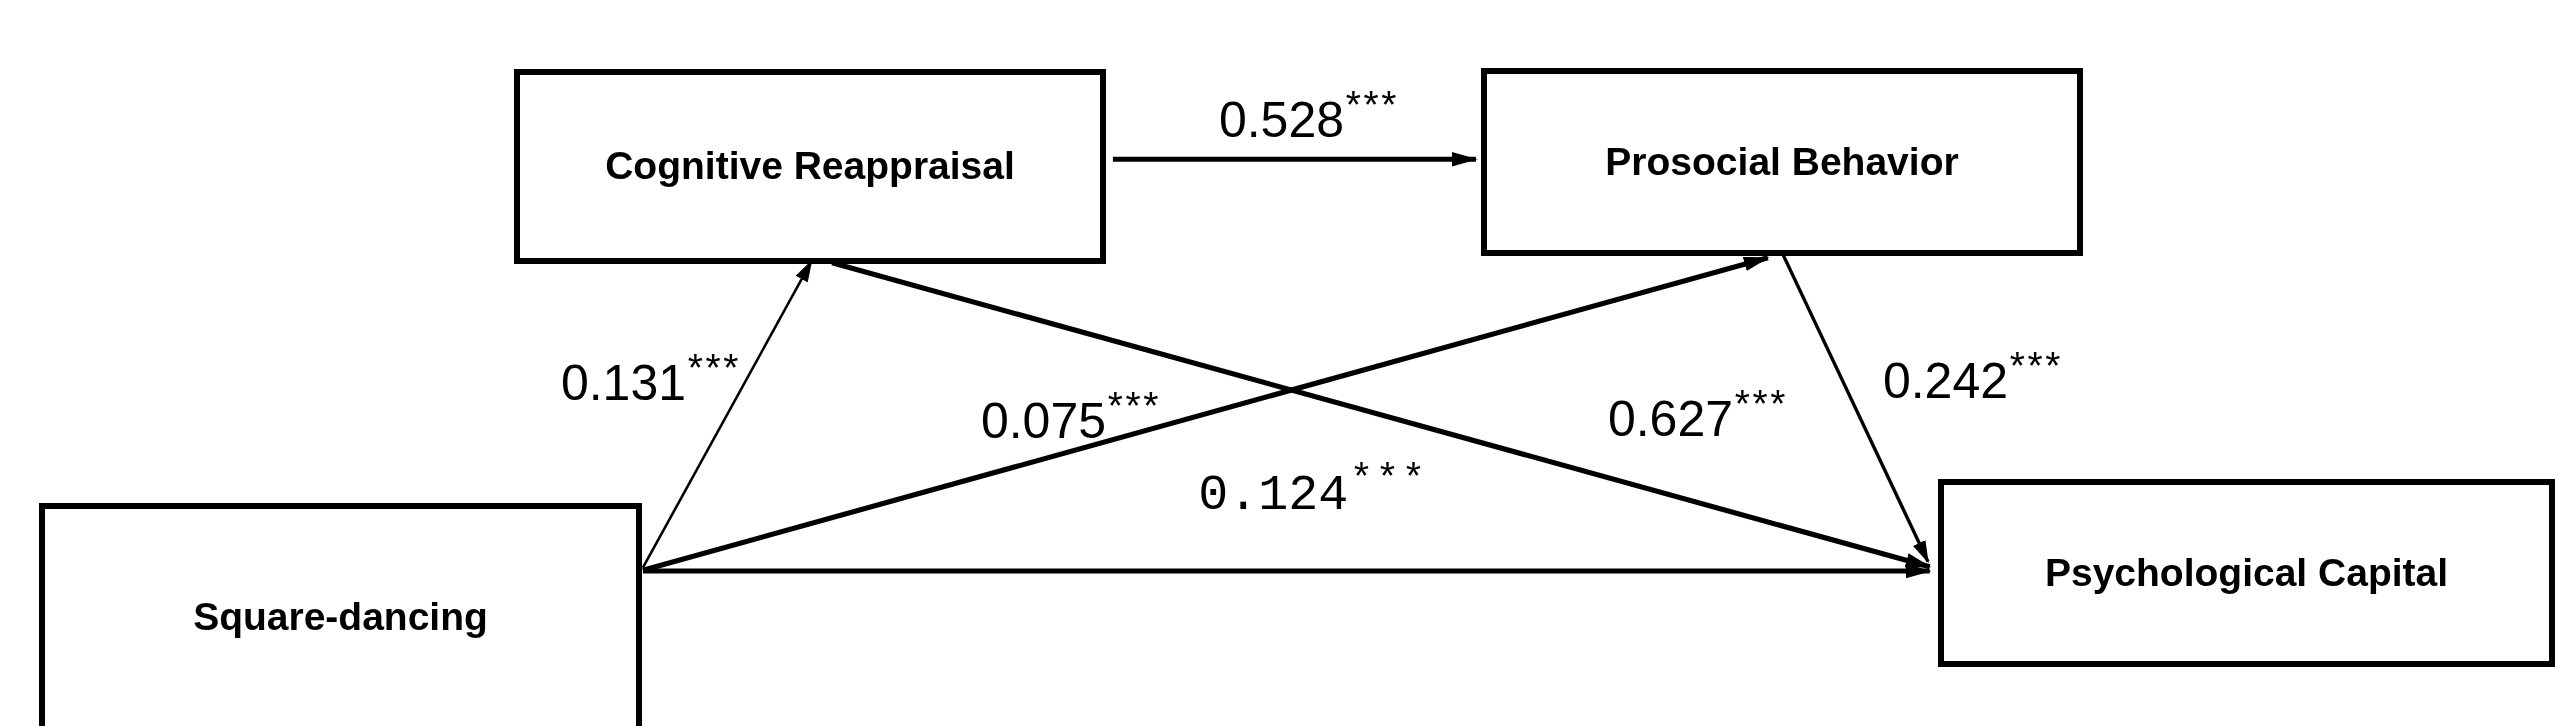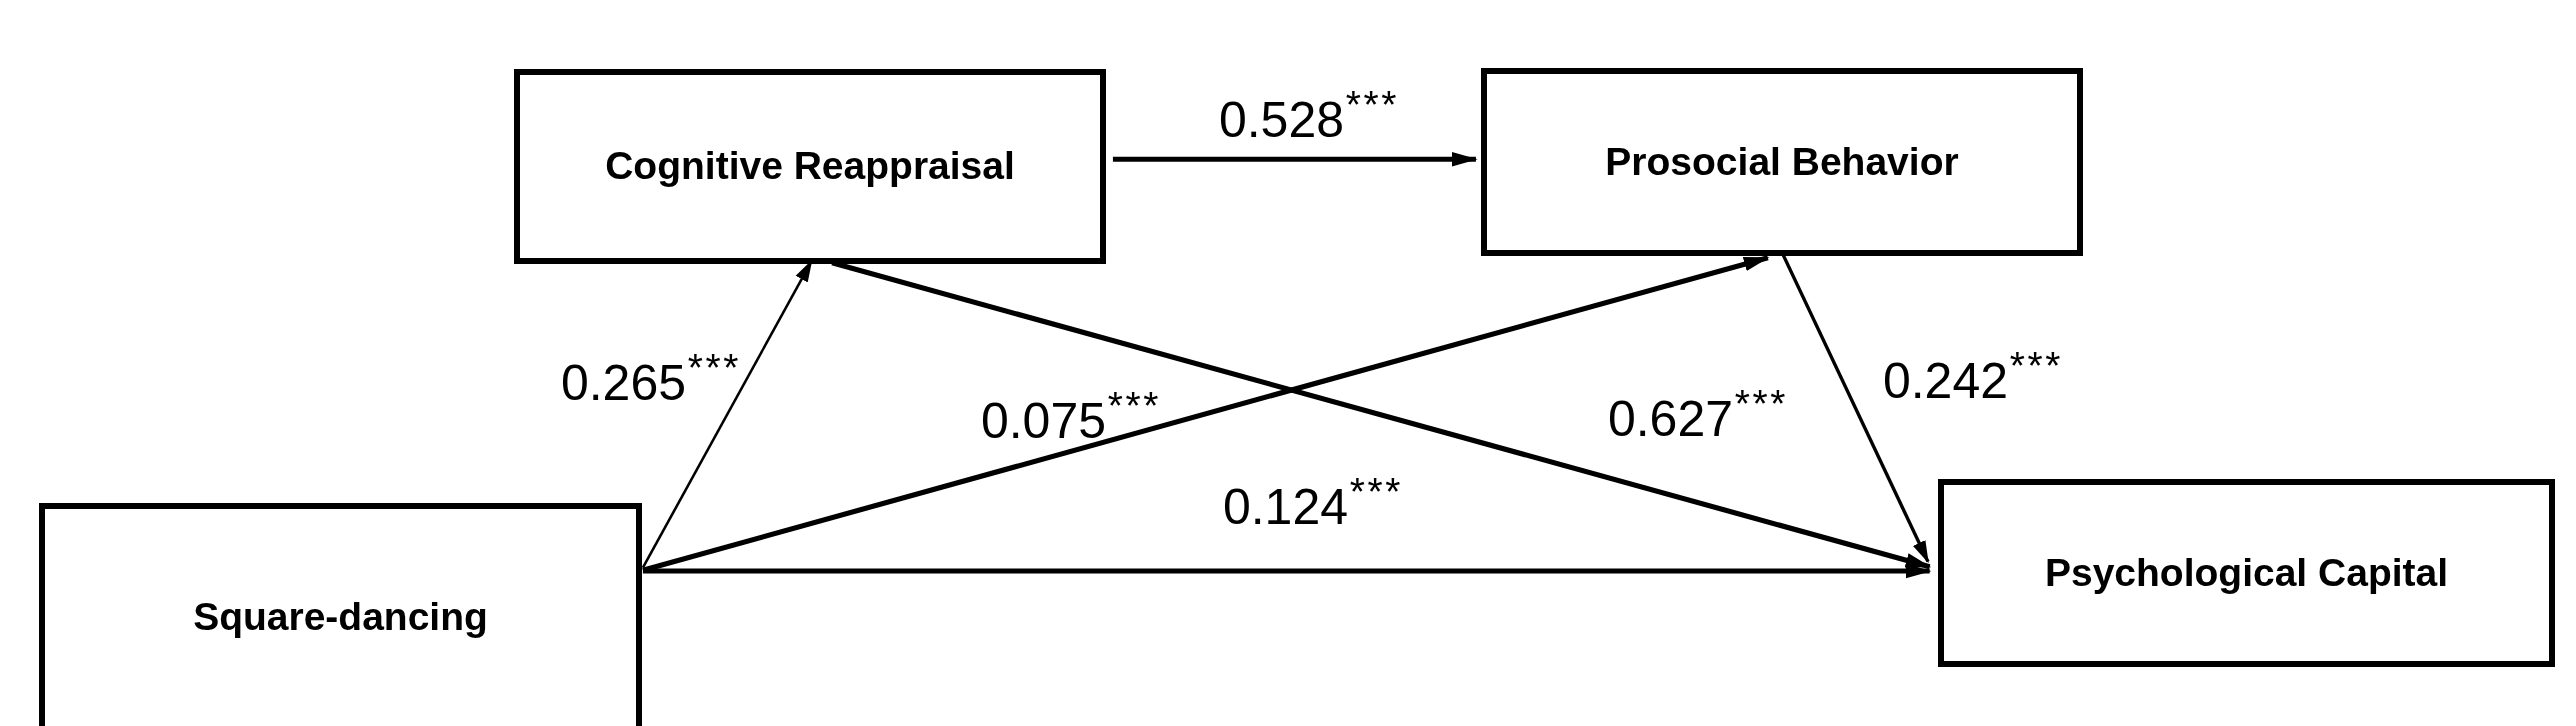--- a/index.html
+++ b/index.html
@@ -59,21 +59,21 @@
     line-height: 0;
     vertical-align: 19px;
     letter-spacing: 2.6px;
     margin-left: 1.7px;
   }
   .coef-0 { left: 1309px; top: 120px; }
   .coef-1 { left: 651px;  top: 383px; }
   .coef-2 { left: 1071px; top: 421px; }
   .coef-3 { left: 1698px; top: 419px; }
   .coef-4 { left: 1973px; top: 381px; }
-  .coef-5 { left: 1313px; top: 507px; }
+  .coef-5 { left: 1313px; top: 496px; font-family: Liberation Mono, monospace; }
 </style>
 </head>
 <body>
 
 <div class="canvas">
 
   <svg class="edges-layer" viewBox="0 0 3007 848" xmlns="http://www.w3.org/2000/svg">
     <defs>
       <marker id="arrow" viewBox="0 0 30 20" refX="28" refY="10" markerWidth="30" markerHeight="20" orient="auto" markerUnits="userSpaceOnUse">
         <path d="M0,1.5 L30,10 L0,18.5 Z" fill="#000000"></path>
@@ -110,21 +110,21 @@
 
   <div class="node node-pc">
     <span>Psychological Capital</span>
   </div>
 
   <div class="coef coef-0">
     <span>0.528</span><sup>***</sup>
   </div>
 
   <div class="coef coef-1">
-    <span>0.265</span><sup>***</sup>
+    <span>0.131</span><sup>***</sup>
   </div>
 
   <div class="coef coef-2">
     <span>0.075</span><sup>***</sup>
   </div>
 
   <div class="coef coef-3">
     <span>0.627</span><sup>***</sup>
   </div>
 

